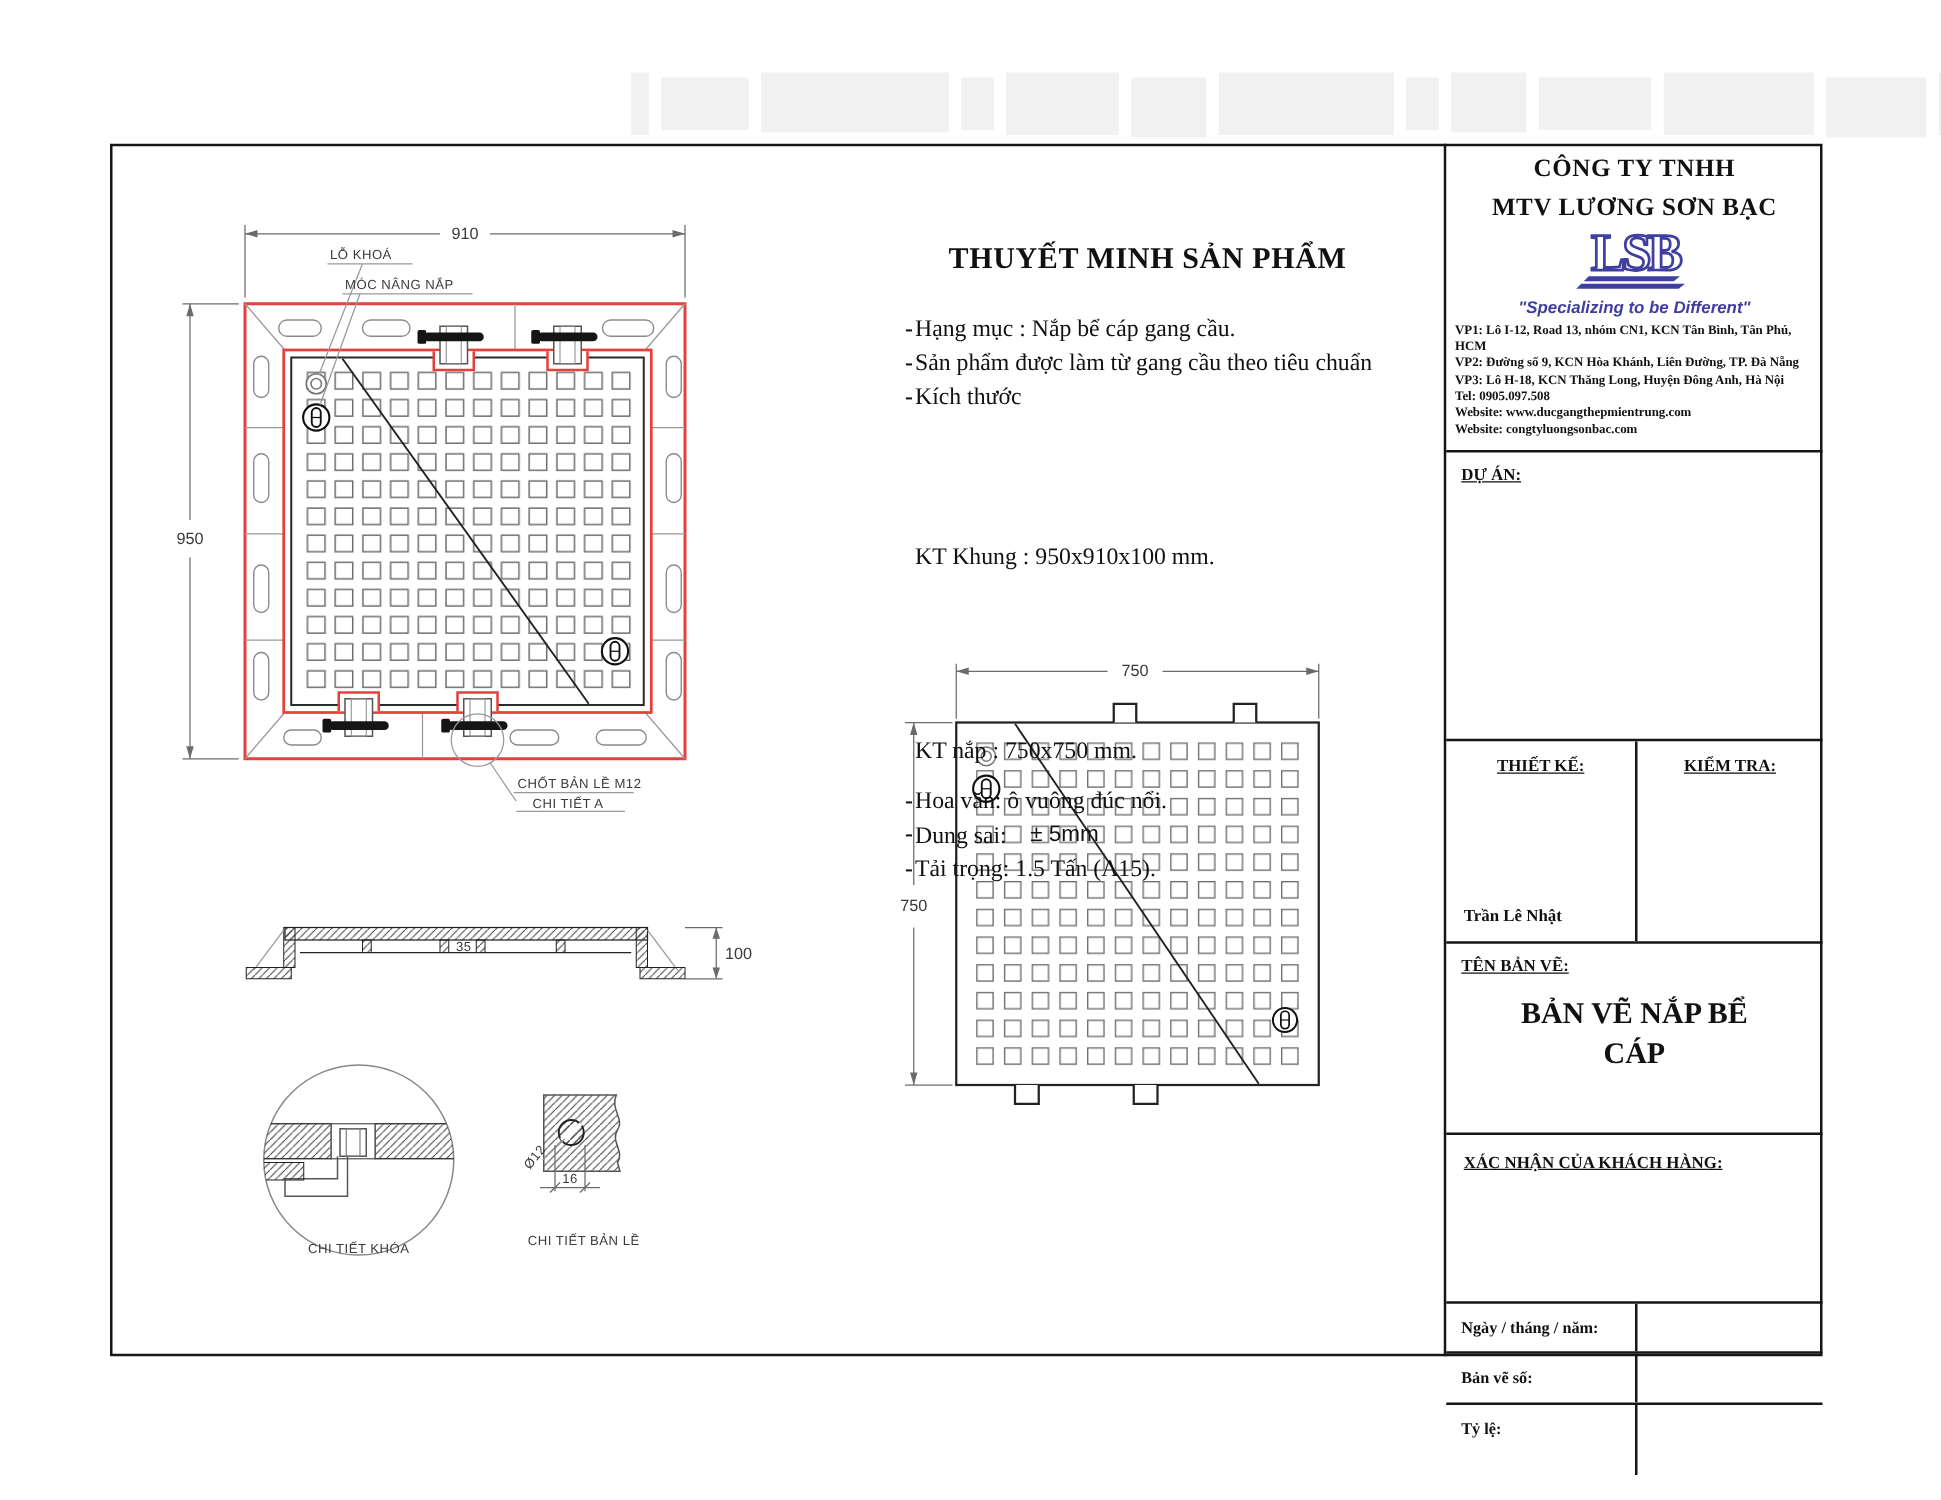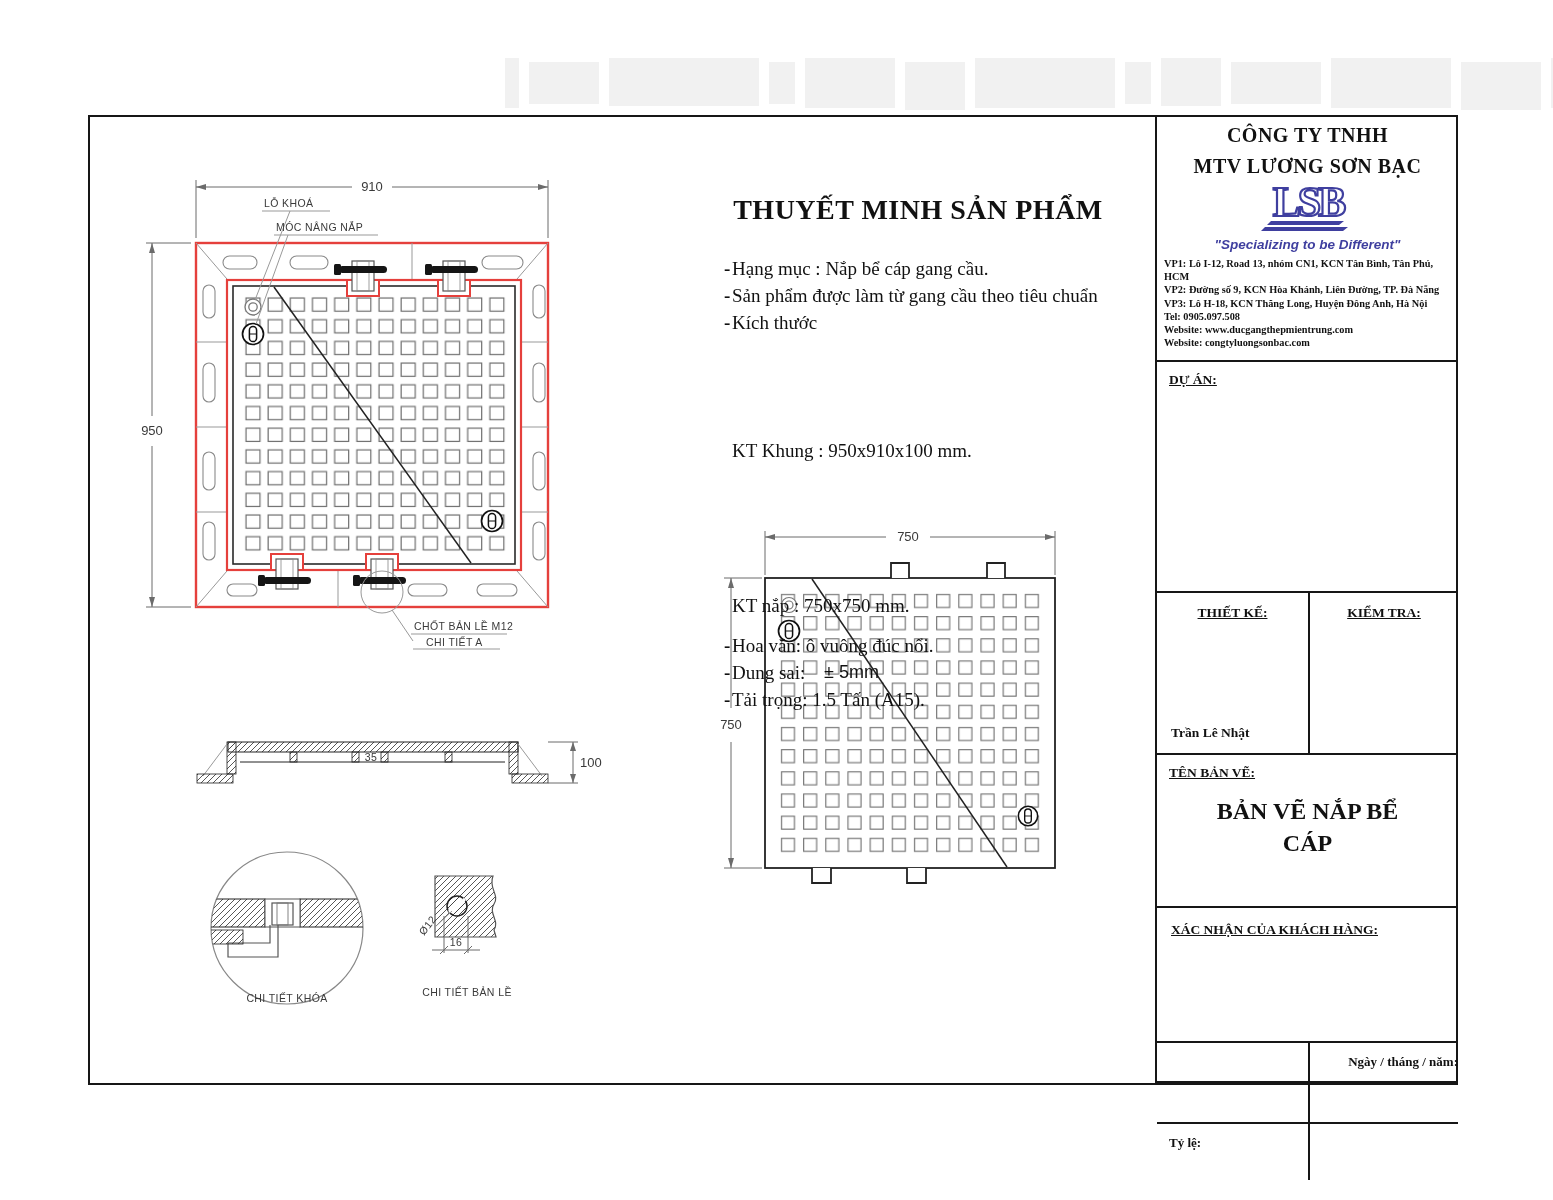--- a/index.html
+++ b/index.html
@@ -7,42 +7,42 @@
         font-family:"Liberation Serif",serif;color:#111;}
   
   #watermark{position:absolute;left:505px;top:58px;height:50px;display:flex;align-items:flex-start;gap:10px;}
   #watermark span{background:#f1f1f1;display:block;height:50px;}
   #watermark span:nth-child(2n){height:42px;margin-top:4px;}
   #watermark span:nth-child(3n){height:48px;}
   
   #sheet{position:absolute;left:88px;top:115px;width:1370px;height:970px;border:2px solid #161616;box-sizing:border-box;}
   
   #desc{position:absolute;left:692px;top:194px;width:452px;font-size:19px;}
-  #desc h1{margin:0 0 30px 0;text-align:center;font-size:28px;letter-spacing:.5px;font-weight:bold;}
+  #desc h1{margin:0 0 30px 0;text-align:center;font-size:24px;letter-spacing:.5px;font-weight:bold;}
   .drow{display:flex;align-items:flex-start;line-height:26px;margin:1px 0;}
   .dash{width:40px;text-align:left;padding-left:32px;box-sizing:border-box;flex:0 0 40px;font-weight:bold;}
   .dtext{flex:1;}
   .kt-row{display:flex;flex-direction:column;}
   .kt-label{width:128px;flex:0 0 128px;}
   .sans{font-family:"Liberation Sans",sans-serif;font-size:18px;position:relative;top:-1px;}
   .gap-before{margin-top:14px;}
   
   #tblock{position:absolute;left:1155px;top:115px;width:303px;height:970px;box-sizing:border-box;border-left:2px solid #161616;}
   .tb-row{box-sizing:border-box;border-bottom:2px solid #161616;position:relative;overflow:hidden;}
   .tb-row:last-child{border-bottom:none;}
   #tb-company{height:247px;text-align:center;}
   #tb-company .cname{font-weight:bold;font-size:20px;margin-top:9px;letter-spacing:.5px;}
   #tb-company .cname2{font-weight:bold;font-size:20px;margin-top:8px;letter-spacing:.5px;}
   #tb-slogan{color:#3f3f9f;font-family:"Liberation Sans",sans-serif;font-style:italic;font-weight:bold;font-size:13.5px;margin-top:1px;}
   #tb-addr{text-align:left;padding:5px 7px 0 7px;font-weight:bold;font-size:10.3px;line-height:1.28;}
   #tb-project{height:231px;}
   #tb-name{height:153px;}
   #tb-design{height:162px;display:flex;}
   #tb-customer{height:135px;}
-  #tb-date{height:40px;text-align:right;}
+  #tb-date{height:40px;}
   #tb-number{height:41px;}
   #tb-scale{height:56px;}
   .tb-label{font-weight:bold;font-size:13.5px;text-decoration:underline;padding:10px 0 0 12px;display:block;}
   .tb-center-label{font-weight:bold;font-size:13.5px;text-decoration:underline;display:block;text-align:center;padding-top:12px;}
   #drawing-name{font-weight:bold;font-size:24px;text-align:center;width:230px;margin:14px auto 0 auto;line-height:1.35;}
   .col-design{width:151px;box-sizing:border-box;position:relative;}
   .col-check{flex:1;box-sizing:border-box;border-left:2px solid #161616;}
   #designer{position:absolute;left:14px;bottom:12px;font-weight:bold;font-size:13.5px;}
   .small-row-label{font-weight:bold;font-size:13px;padding:11px 0 0 12px;display:block;}
   .vdiv{position:absolute;left:151px;top:0;bottom:0;width:0;border-left:2px solid #161616;}
@@ -361,20 +361,21 @@
     <div id="tb-customer" class="tb-row">
       <span class="tb-label" style="padding:14px 0 0 14px">XÁC NHẬN CỦA KHÁCH HÀNG:</span>
     </div>
 
     <div id="tb-date" class="tb-row">
       <span class="small-row-label">Ngày / tháng / năm:</span>
       <div class="vdiv"></div>
     </div>
 
     <div id="tb-number" class="tb-row">
+      <span class="small-row-label">Bản vẽ số:</span>
       <div class="vdiv"></div>
     </div>
 
     <div id="tb-scale" class="tb-row">
       <span class="small-row-label">Tỷ lệ:</span>
       <div class="vdiv"></div>
     </div>
 
   </div>
 </div>

